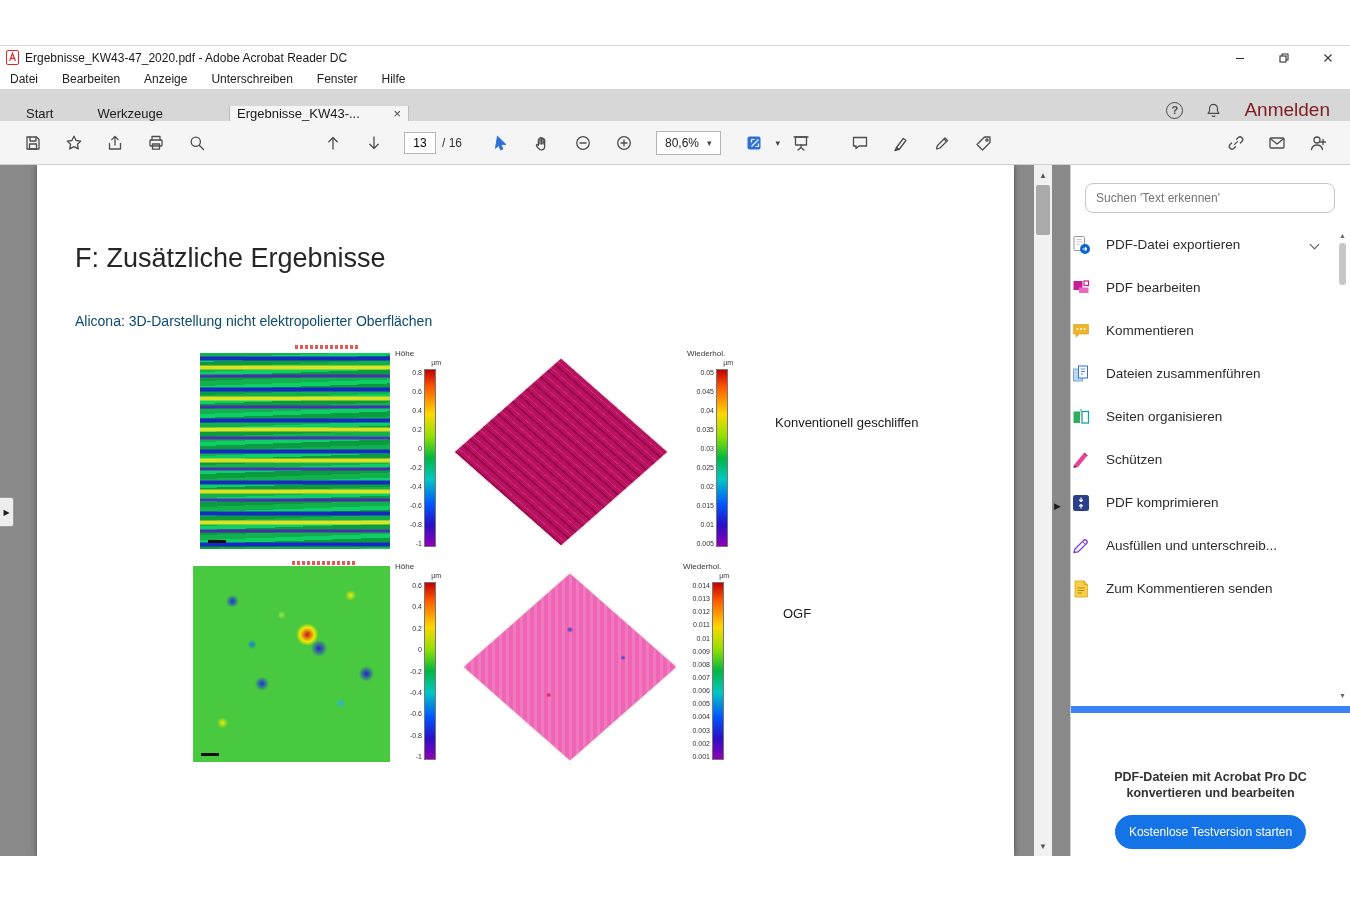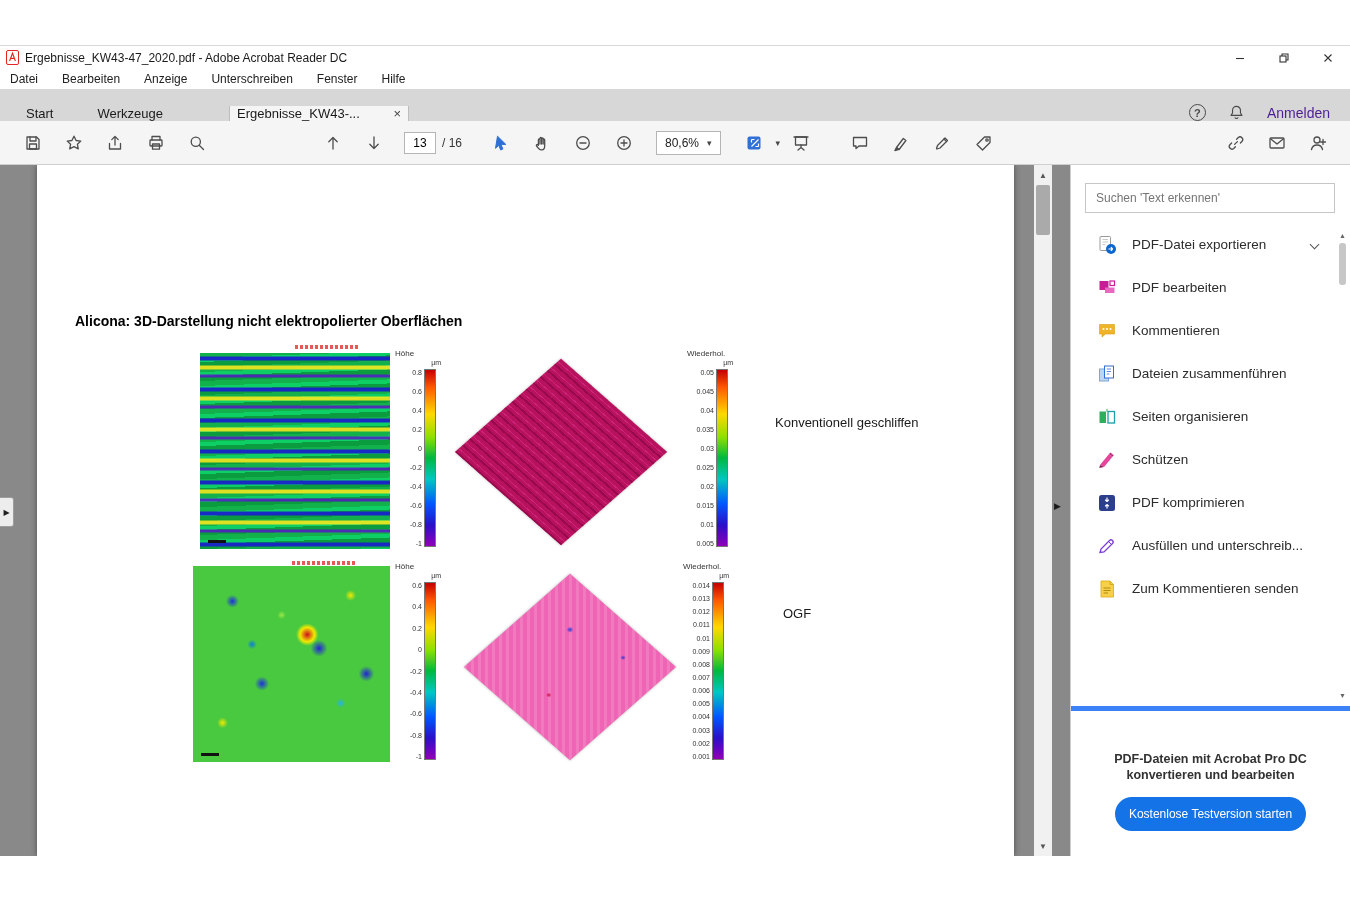--- a/index.html
+++ b/index.html
@@ -22,21 +22,21 @@
   
   .tabbar{height:32px;background:#d7d7d7;display:flex;align-items:flex-end;font-size:13px}
   .tab-plain{display:flex;align-items:center;padding:0 18px;margin-left:8px;color:#1a1a1a}
   .tab-doc{display:flex;align-items:center;gap:14px;margin-left:48px;width:180px;padding:0 7px;background:#f5f5f5;border-left:1px solid #bdbdbd;border-right:1px solid #bdbdbd;color:#1a1a1a}
   .tab-doc .lbl{overflow:hidden;white-space:nowrap;flex:1}
   .tab-close{font-size:13px;color:#444;line-height:1}
   .tab-right{margin-left:auto;display:flex;align-items:center;gap:22px;padding-right:20px}
   .help-circle{width:17px;height:17px;border:1.5px solid #4a4a4a;border-radius:50%;display:flex;align-items:center;justify-content:center;font-size:11px;font-weight:bold;color:#4a4a4a}
   .bellico{width:17px;height:17px}
   .bellico path{fill:none;stroke:#4a4a4a;stroke-width:1.2;stroke-linejoin:round}
-  .signin{font-size:14px;color:#4c1d95}
+  .signin{font-size:19px;color:#7f1d1d}
 
   
   .toolbar{height:44px;background:#f5f5f5;border-bottom:1px solid #cfcfcf;display:flex;align-items:center;padding:0 12px}
   .tbtn{width:41px;height:34px;display:flex;align-items:center;justify-content:center;border-radius:3px}
   .tbtn svg{width:18px;height:18px}
   .tbico path,.tbico rect,.tbico circle{fill:none;stroke:#4d4d4d;stroke-width:1.3;stroke-linecap:round;stroke-linejoin:round}
   .page-input{width:32px;height:22px;border:1px solid #b5b5b5;background:#fff;text-align:center;font-size:12px;margin-left:10px;font-family:"Liberation Sans",sans-serif}
   .page-total{font-size:12px;margin-left:6px;color:#333;white-space:nowrap}
   .zoom-box{display:flex;align-items:center;gap:8px;height:24px;border:1px solid #b5b5b5;background:#fff;padding:0 8px;font-size:12px;margin-left:12px}
   .caret{font-size:9px;color:#444}
@@ -51,21 +51,21 @@
   .vscroll{position:absolute;left:1034px;top:0;width:18px;height:691px;background:#f1f1f1}
   .vscroll .arr{position:absolute;left:0;width:18px;height:16px;display:flex;align-items:center;justify-content:center;font-size:8px;color:#555}
   .vscroll .arr.up{top:2px}.vscroll .arr.dn{bottom:2px}
   .vscroll .thumb{position:absolute;left:2px;top:20px;width:14px;height:50px;background:#aaa;border-radius:2px}
 
   .expander-left{position:absolute;left:0;top:332px;width:14px;height:30px;background:#ededed;border:1px solid #9d9d9d;border-left:none;border-radius:0 3px 3px 0;display:flex;align-items:center;justify-content:center;font-size:8px;color:#222}
   .expander-right{position:absolute;left:1054px;top:336px;font-size:9px;color:#1a1a1a}
 
   
   .doc-heading{position:absolute;left:38px;top:78px;font-size:27px;color:#262626}
-  .doc-subheading{position:absolute;left:38px;top:148px;font-size:14px;font-weight:bold;color:#000000}
+  .doc-subheading{position:absolute;left:38px;top:148px;font-size:14px;font-weight:normal;color:#0c4a6e}
   .red-note{position:absolute;width:64px;height:4px;background:repeating-linear-gradient(90deg,#d22 0 3px,transparent 3px 5px);opacity:.75}
   .note1{left:258px;top:180px}.note2{left:255px;top:396px}
   .doc-label{position:absolute;font-size:13px;color:#1a1a1a}
   .lab1{left:738px;top:250px}.lab2{left:746px;top:441px}
 
   .heatmap{position:absolute;overflow:hidden}
   .heatmap1{left:163px;top:188px;width:190px;height:196px;
     background:
       repeating-linear-gradient(180deg,
         rgba(25,30,205,0) 0 3px, rgba(25,30,205,.92) 4px 7px,
@@ -111,32 +111,32 @@
   .cb-unit{display:block;text-align:right;font-size:7px;padding-right:2px}
   .cb-body{display:flex;gap:2px;height:178px}
   .cb-ticks{display:flex;flex-direction:column;justify-content:space-between;width:27px;height:178px}
   .cb-tick{font-size:7px;color:#333;text-align:right;line-height:7px}
   .cb-bar{width:12px;height:178px;border:1px solid #777;background:linear-gradient(180deg,
       #c40000 0%, #ff5a00 10%, #ffd800 25%, #8fe000 38%, #00b840 50%,
       #00c8c0 62%, #0058ff 76%, #2a10c8 88%, #9000b8 100%)}
 
   
   .sidebar{position:relative;width:280px;height:691px;background:#fff;border-left:1px solid #cfcfcf;font-size:13.5px}
-  .search-input{display:block;margin:18px 14px 10px 14px;width:250px;height:30px;border:1px solid #c6c6c6;border-radius:0;padding:0 10px;font-size:12px;color:#333;font-family:"Liberation Sans",sans-serif}
+  .search-input{display:block;margin:18px 14px 10px 14px;width:250px;height:30px;border:1px solid #c6c6c6;border-radius:8px;padding:0 10px;font-size:12px;color:#333;font-family:"Liberation Sans",sans-serif}
   .tool-list{margin-top:4px}
-  .tool-item{display:flex;align-items:center;height:43px;padding-left:26px;gap:15px;color:#2c2c2c}
+  .tool-item{display:flex;align-items:center;height:43px;gap:15px;color:#2c2c2c}
   .sbico{width:20px;height:20px;flex:none}
   .chev{width:7px;height:7px;border-right:1.6px solid #555;border-bottom:1.6px solid #555;transform:rotate(45deg);margin-left:auto;margin-right:32px}
 
   .side-scroll{position:absolute;right:1px;top:64px;width:13px;height:472px}
   .side-scroll .arr{position:absolute;left:0;width:13px;height:12px;display:flex;align-items:center;justify-content:center;font-size:7px;color:#666}
   .side-scroll .arr.up{top:0}.side-scroll .arr.dn{bottom:0}
   .side-scroll .thumb{position:absolute;left:3px;top:14px;width:7px;height:42px;background:#c7c7c7;border-radius:3px}
 
-  .promo{position:absolute;left:0;right:0;top:541px;bottom:0;border-top:5px solid #3b82f6;text-align:center;padding-top:40px}
+  .promo{position:absolute;left:0;right:0;top:541px;bottom:0;border-top:7px solid #3b82f6;text-align:center;padding-top:56px}
   .promo-line{font-size:12.5px;font-weight:bold;color:#323232;line-height:16px}
   .promo-btn{display:inline-block;margin-top:14px;background:#1473e6;color:#fff;font-size:12px;padding:10px 14px;border-radius:17px;border:none;font-family:"Liberation Sans",sans-serif}
 </style>
 </head>
 <body>
 
 <div class="window">
 
   <div class="titlebar">
     <svg class="pdfico" viewBox="0 0 13 15">
@@ -320,20 +320,21 @@
             <path d="M2.5 15.5c.7-3 2.8-4.5 5.5-4.5s4.8 1.5 5.5 4.5"></path>
             <path d="M14 5.5v5M11.5 8h5"></path>
           </svg>
         </div>
     </div>
   </div>
 
   <div class="content">
     <div class="docarea">
       <div class="page">
+        <div class="doc-heading">F: Zusätzliche Ergebnisse</div>
         <div class="doc-subheading">Alicona: 3D-Darstellung nicht elektropolierter Oberflächen</div>
 
         <div class="red-note note1"></div>
         <div class="red-note note2"></div>
 
         <div class="heatmap heatmap1">
             <div class="scale-mark"></div>
           </div>
         <div class="heatmap heatmap2">
             <div class="scale-mark"></div>

